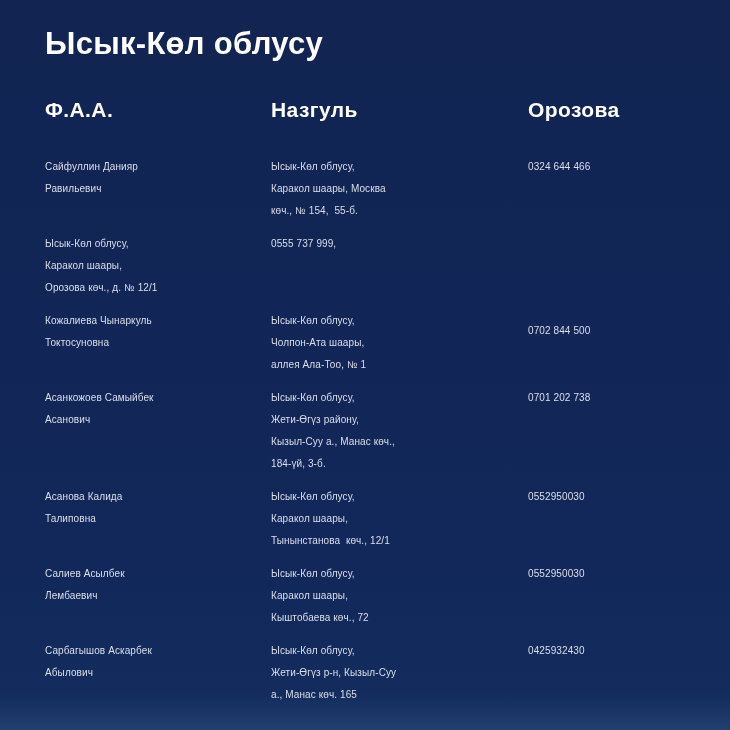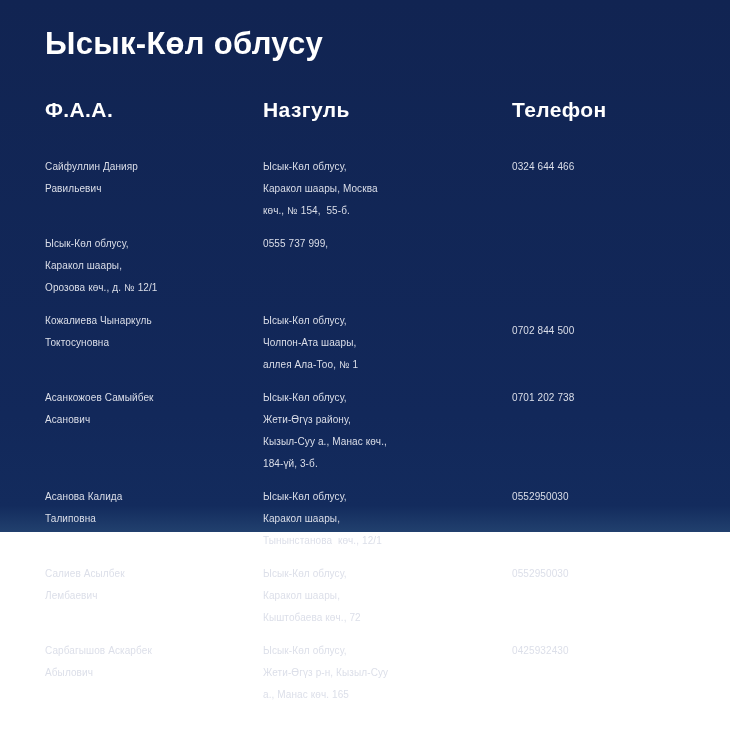--- a/index.html
+++ b/index.html
@@ -6,40 +6,40 @@
 
   html, body {
     width: 730px;
     height: 730px;
     overflow: hidden;
     font-family: "Liberation Sans", sans-serif;
   }
 
   .page {
     width: 730px;
-    height: 532px;
+    height: 730px;
     background: linear-gradient(180deg, #112452 0%, #12285a 78%, #132b5d 95%, #21406e 100%);
     color: #ffffff;
     padding: 26px 40px 3px 45px;
   }
 
   .page-title {
     font-size: 31px;
     font-weight: 800;
     letter-spacing: 0.3px;
     color: #ffffff;
     margin-bottom: 36px;
   }
 
   .contact-table { width: 100%; }
 
   .row {
     display: grid;
     grid-template-columns: 218px 249px 1fr;
-    column-gap: 0;
+    column-gap: 8px;
     margin-top: 10px;
   }
 
   .thead {
     margin-bottom: 34px;
   }
 
   .th {
     font-size: 21px;
     font-weight: 700;
@@ -66,21 +66,21 @@
 
 <div class="page">
 
   <h1 class="page-title">Ысык-Көл облусу</h1>
 
   <div class="contact-table">
 
     <div class="row thead">
       <div class="th">Ф.А.А.</div>
       <div class="th">Назгуль</div>
-      <div class="th">Телефон</div>
+      <div class="th">Орозова</div>
     </div>
 
     <div class="row data-row">
       <div class="cell name">Сайфуллин Данияр
 Равильевич</div>
       <div class="cell addr">Ысык-Көл облусу,
 Каракол шаары, Москва
 көч., № 154,  55-б.</div>
       <div class="cell phone">0324 644 466</div>
     </div>

